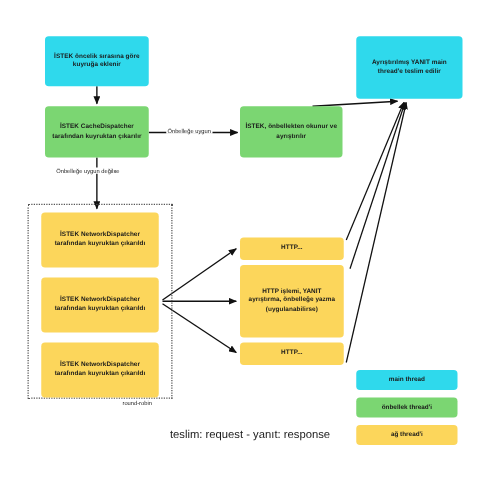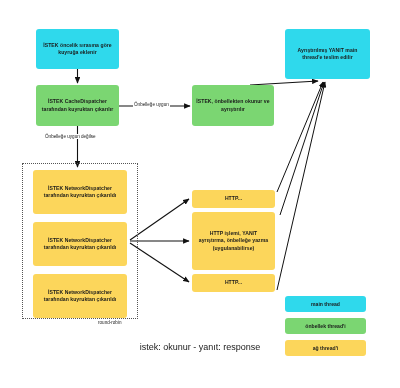--- a/index.html
+++ b/index.html
@@ -173,21 +173,21 @@
   <div class="node yellow node-http-top">HTTP...</div>
 
   <div class="node yellow node-http-mid">HTTP işlemi, YANIT ayrıştırma, önbelleğe yazma (uygulanabilirse)</div>
 
   <div class="node yellow node-http-bot">HTTP...</div>
 
   <div class="edge-label label-cache-hit">Önbelleğe uygun</div>
 
   <div class="edge-label label-cache-miss">Önbelleğe uygun değilse</div>
 
-  <div class="caption">istek: okunur - yanıt: response</div>
+  <div class="caption">teslim: request - yanıt: response</div>
 
   <div class="legend">
     <div class="legend-item cyan">main thread</div>
     <div class="legend-item green">önbellek thread'i</div>
     <div class="legend-item yellow">ağ thread'i</div>
   </div>
 
 </div>
 
 </body></html>

